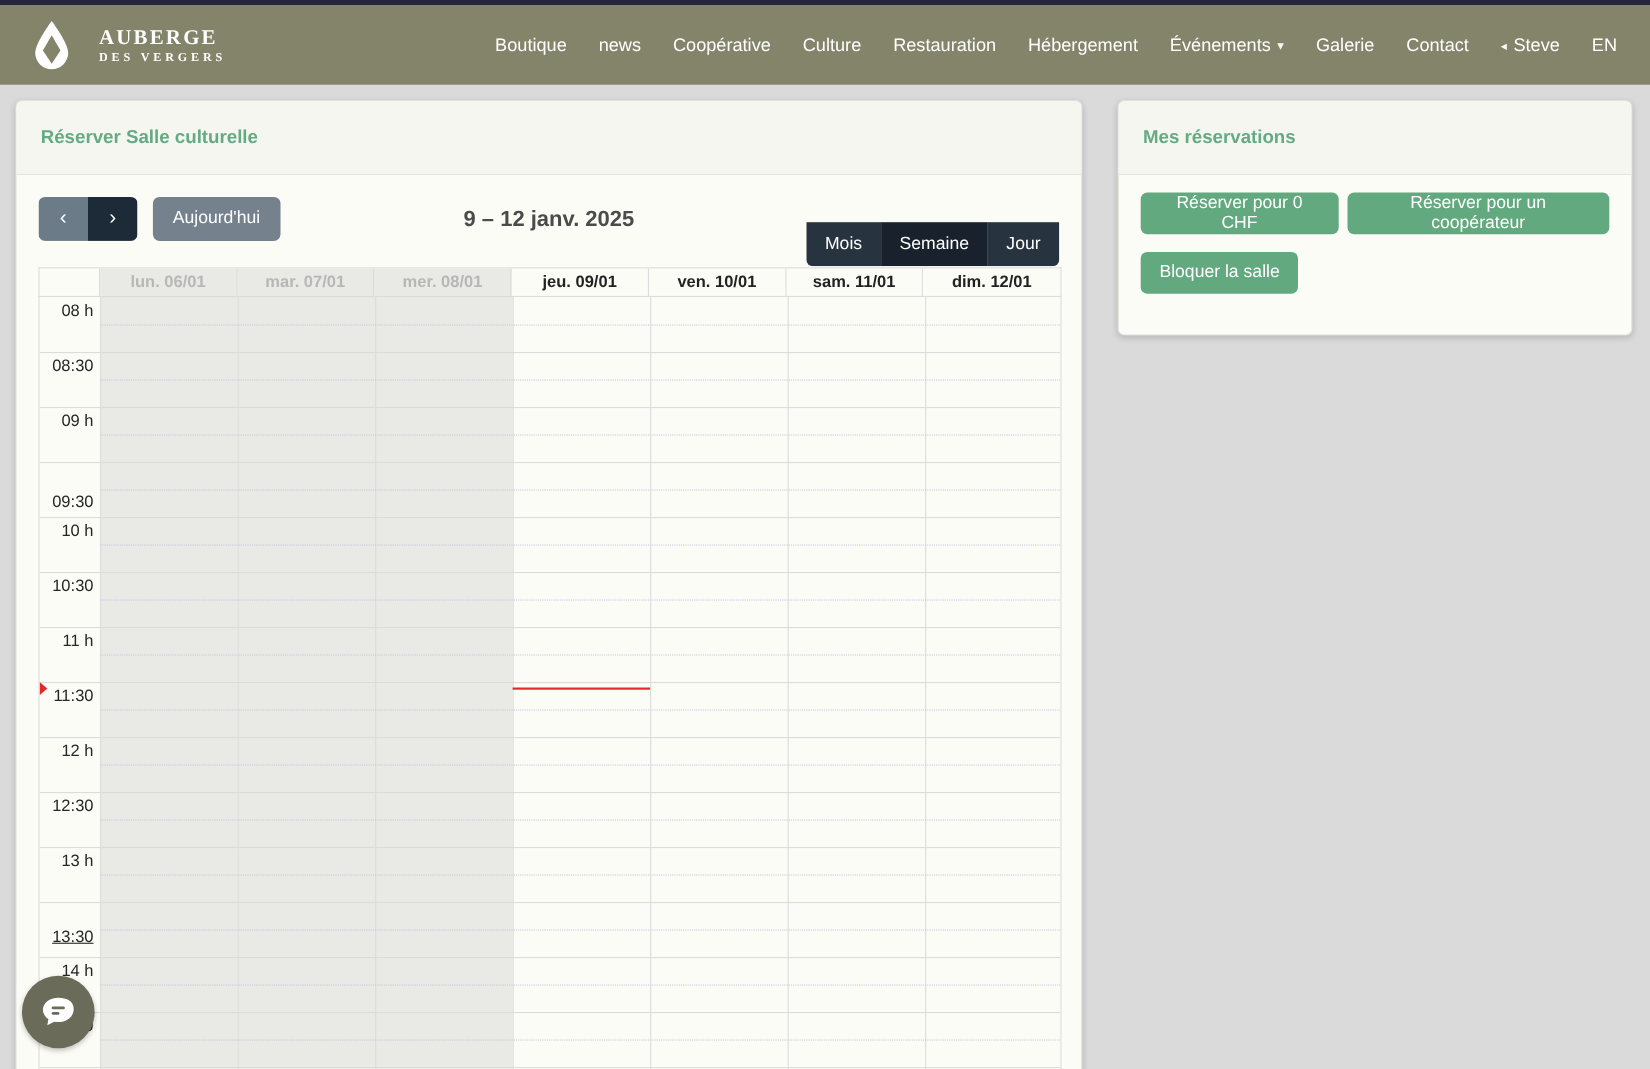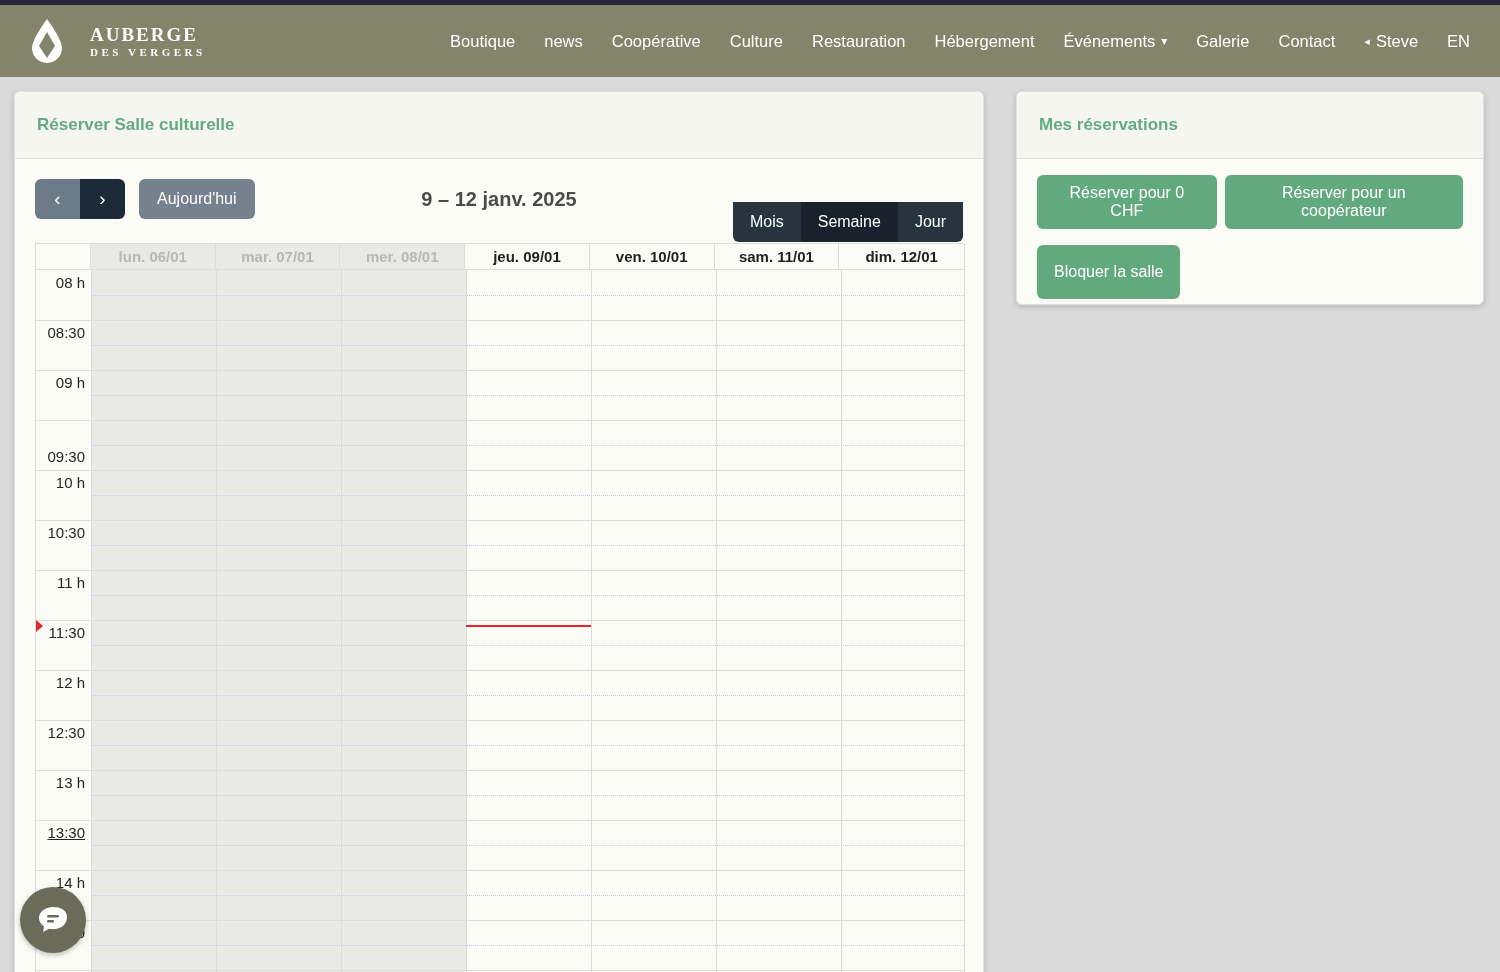--- a/index.html
+++ b/index.html
@@ -94,21 +94,21 @@
     position:absolute; left:0; width:0; height:0;
     border-style:solid; border-width:6px 0 6px 7px;
     border-color:transparent transparent transparent #e5262c;
   }
   .now-line { position:absolute; height:0; border-top:2px solid #e5262c; }
 
   
   .side-body { padding:16px 20px 20px 20px; }
   .btn-green {
     background:#63a97f; color:#fff; border:none; border-radius:6px;
-    height:54px; padding:0 17px; font-size:16px; cursor:pointer;
+    height:38px; padding:0 17px; font-size:16px; cursor:pointer;
     font-family:"Liberation Sans",sans-serif;
   }
   .side-row1 { display:flex; gap:8px; }
   .side-row2 { margin-top:16px; }
 
   
   .chat-btn {
     position:absolute; left:20px; bottom:19px; width:66px; height:66px;
     border-radius:50%; background:#6b6b5a;
     display:flex; align-items:center; justify-content:center;
@@ -242,21 +242,21 @@
           <div class="time-label" style="top: 54px;">08:30</div>
           <div class="time-label" style="top: 104px;">09 h</div>
           <div class="time-label" style="top: 154px; margin-top: 24px;">09:30</div>
           <div class="time-label" style="top: 204px;">10 h</div>
           <div class="time-label" style="top: 254px;">10:30</div>
           <div class="time-label" style="top: 304px;">11 h</div>
           <div class="time-label" style="top: 354px;">11:30</div>
           <div class="time-label" style="top: 404px;">12 h</div>
           <div class="time-label" style="top: 454px;">12:30</div>
           <div class="time-label" style="top: 504px;">13 h</div>
-          <div class="time-label" style="top: 554px; text-decoration: underline;">13:30</div>
+          <div class="time-label" style="top: 573px; text-decoration: underline;">13:30</div>
           <div class="time-label" style="top: 604px;">14 h</div>
           <div class="time-label" style="top: 654px;">14:30</div>
           <div class="now-arrow" style="top: 350px;"></div>
           <div class="now-line" style="top: 355px; left: 430px; width: 125px;"></div>
         </div>
     </div>
   </div>
 </section>
 
 <aside class="card side-card">

